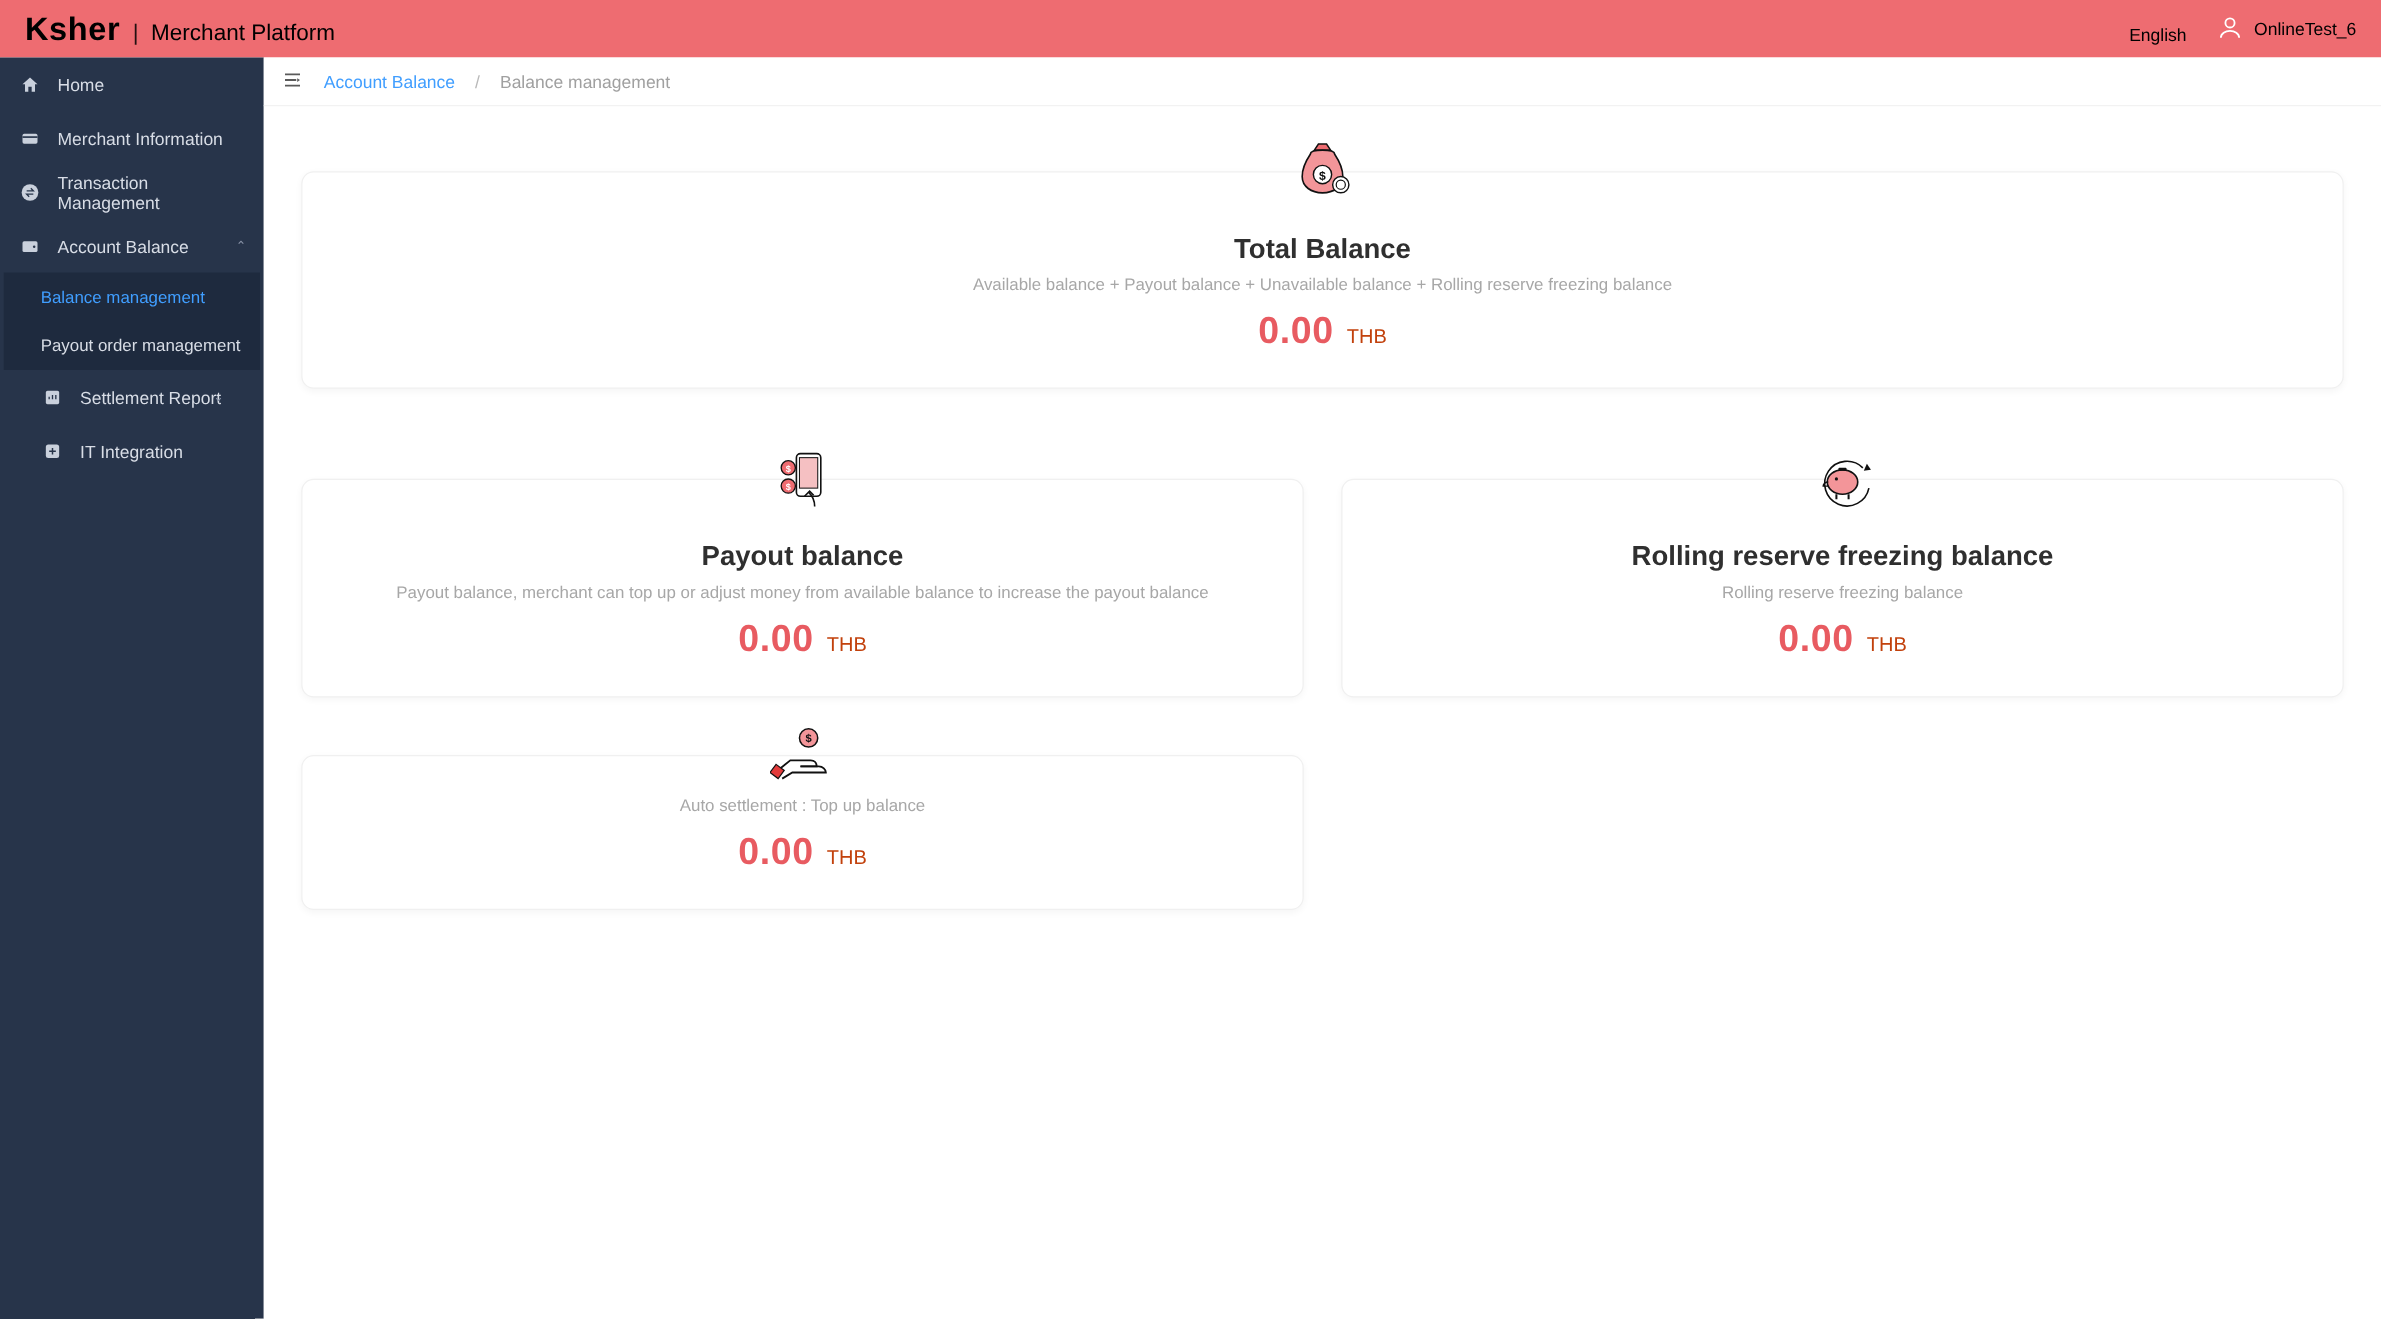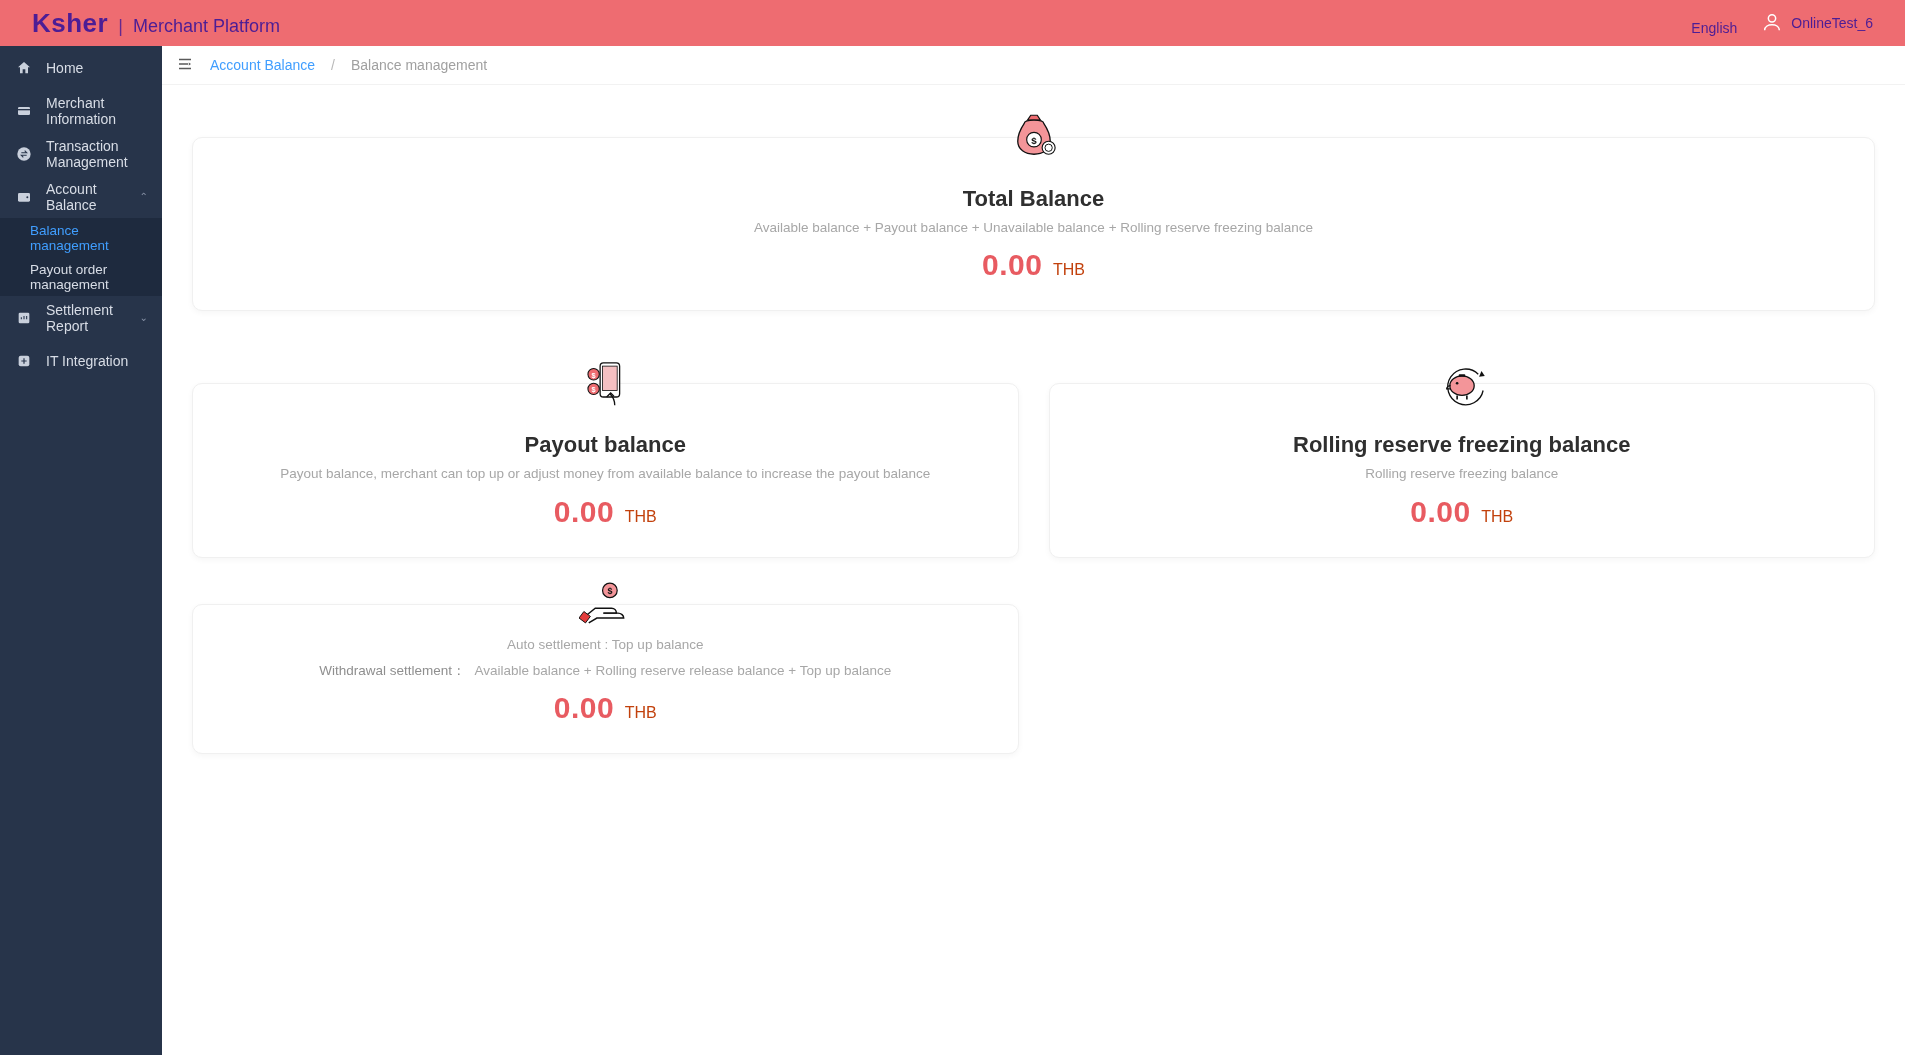--- a/index.html
+++ b/index.html
@@ -10,32 +10,32 @@
     --blue:#409eff;
     --text-muted:#a7a7a7;
     --text-dark:#2f2f2f;
     --card-border:#f0f0f0;
     --bg:#ffffff;
   }
   *{box-sizing:border-box;margin:0;padding:0;font-family:-apple-system,BlinkMacSystemFont,"Segoe UI",Helvetica,Arial,sans-serif;}
   body{width:1905px;height:1055px;overflow:hidden;background:#fff;}
 
   
-  .topbar{height:46px;background:var(--accent);display:flex;align-items:center;padding:0 32px;color:#4c1d95;}
+  .topbar{height:46px;background:var(--accent);display:flex;align-items:center;padding:0 20px;color:#000000;}
   .brand{display:flex;align-items:baseline;gap:10px;}
   .brand-logo{font-size:26px;font-weight:700;letter-spacing:.5px;}
   .brand-sep{font-size:18px;opacity:.85;}
   .brand-sub{font-size:18px;font-weight:400;}
   .topbar-right{margin-left:auto;display:flex;align-items:flex-end;gap:24px;font-size:14px;}
   .user-block{display:flex;align-items:center;gap:8px;}
   .user-ico svg{width:22px;height:22px;stroke:#fff;fill:none;stroke-width:1.6;}
 
   
   .layout{display:flex;height:calc(1055px - 46px);}
-  .sidebar{width:162px;background:var(--sidebar);color:#d8dde6;font-size:14px;display:flex;flex-direction:column;align-items:center;}
+  .sidebar{width:211px;background:var(--sidebar);color:#d8dde6;font-size:14px;display:flex;flex-direction:column;align-items:center;}
   .nav{list-style:none;}
   .nav-item{display:flex;align-items:center;gap:14px;height:43px;padding:0 16px;cursor:pointer;}
   .nav-item.has-caret{position:relative;}
   .nav-caret{position:absolute;right:14px;font-size:10px;color:#8892a6;}
   .nav-ico{width:16px;height:16px;display:flex;align-items:center;justify-content:center;color:#c9d0dc;}
   .nav-ico svg{width:16px;height:16px;fill:currentColor;}
   .nav-sub{background:var(--sidebar-darker);}
   .nav-sub .nav-item{padding-left:30px;font-size:13.5px;height:39px;}
   .nav-sub .nav-item.active{color:var(--blue);}
 
@@ -243,24 +243,20 @@
           <div class="card-icon icon-hand">
             <svg viewBox="0 0 64 64">
               <circle cx="38" cy="14" r="9" fill="#f39599" stroke="#111" stroke-width="1.5"></circle>
               <text x="38" y="18" text-anchor="middle" font-size="11" font-weight="700" fill="#111">$</text>
               <path d="M10 44l10-8h20c4 0 6 3 6 6H30" stroke="#111" stroke-width="1.8" fill="none"></path>
               <path d="M30 42h18c4 0 7 3 7 6H22l-10 6" stroke="#111" stroke-width="1.8" fill="none"></path>
               <path d="M6 40l8 6-6 8-8-6z" fill="#e23b3b" stroke="#111" stroke-width="1.2"></path>
             </svg>
           </div>
           <div class="card-desc">Auto settlement : Top up balance</div>
-          <div class="card-desc">
-            <span class="muted-label">Withdrawal settlement：</span>
-            <span>Available balance + Rolling reserve release balance + Top up balance</span>
-          </div>
           <div class="card-amount">
             <span class="amt">0.00</span>
             <span class="cur">THB</span>
           </div>
         </div>
       </div>
 
     </div>
   </main>
 </div>

